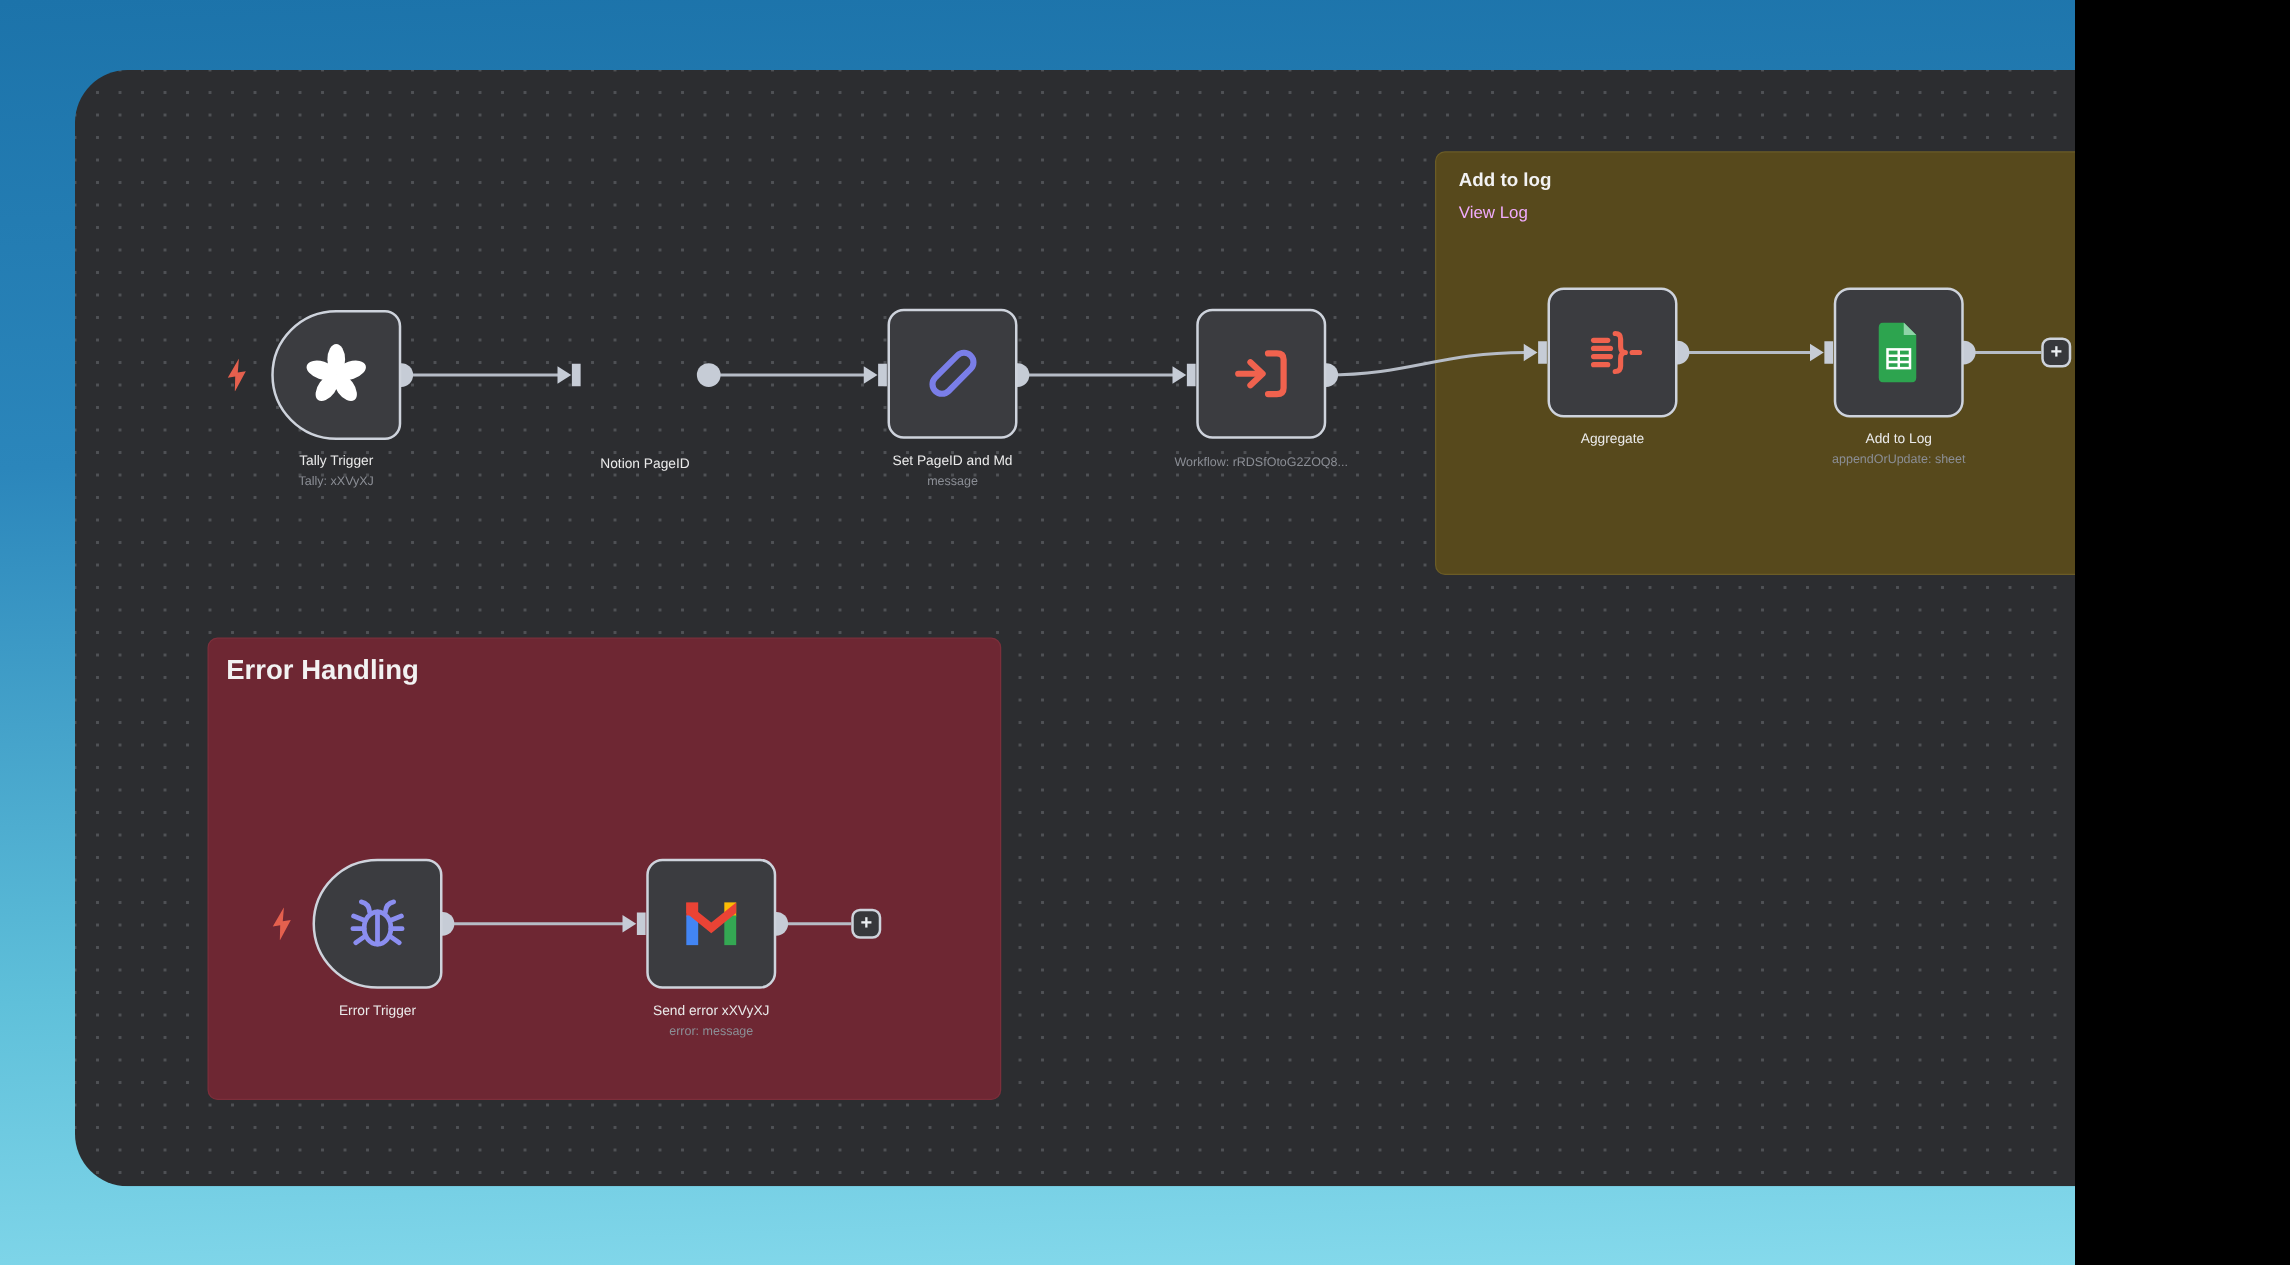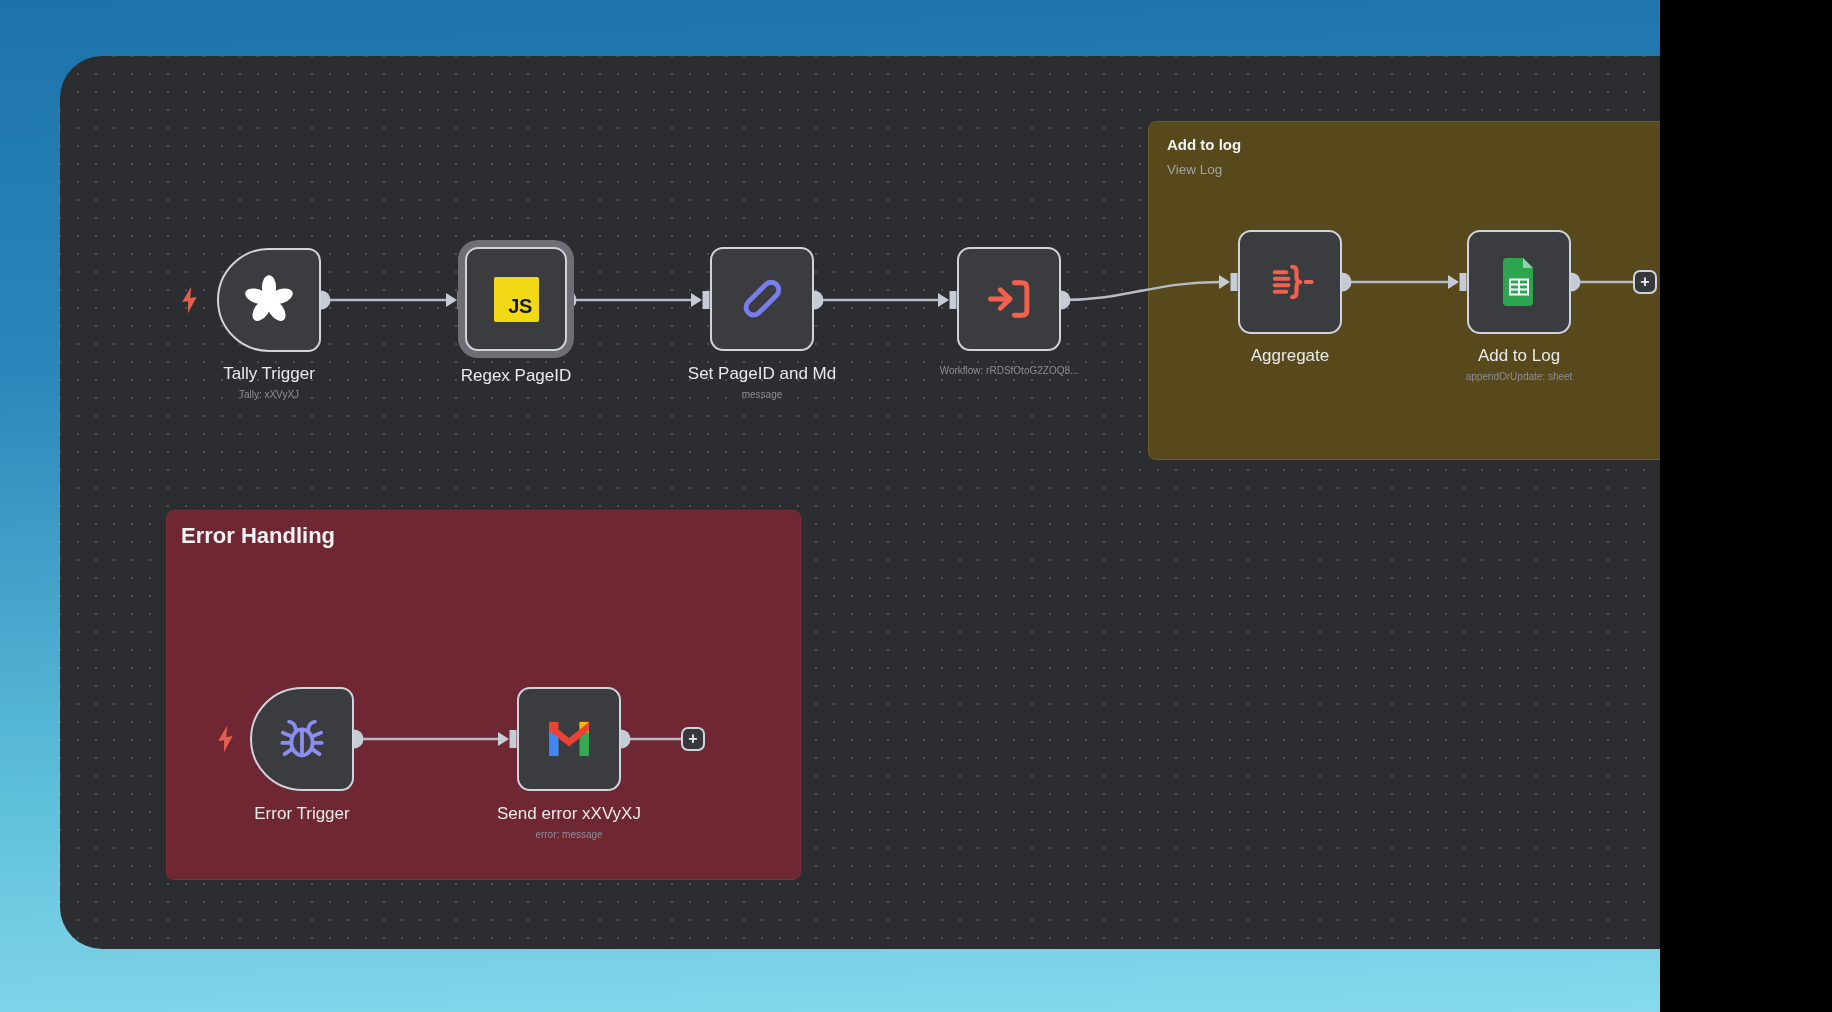--- a/index.html
+++ b/index.html
@@ -12,31 +12,31 @@
     position:absolute;left:60px;top:56px;width:1712px;height:893px;
     background-color:#2c2d30;border-radius:42px;
     background-image:radial-gradient(#4f5155 1.3px,transparent 1.5px);
     background-size:18px 18px;background-position:9px 9px;
   }
   .group{position:absolute;border-radius:8px;z-index:1;}
   .group-log{left:1088px;top:65px;width:530px;height:337px;background:#57491c;border:1px solid #6b5c26;}
   .group-error{left:106px;top:454px;width:633px;height:368px;background:#6e2733;border:1px solid #7c2f3b;}
   .group-title{position:absolute;left:18px;top:14px;color:#f2f2f2;font-weight:700;font-size:15px;}
   .group-title.big{font-size:22px;left:14px;top:12px;}
-  .group-link{position:absolute;left:18px;top:40px;color:#a3a3a3;font-size:13.5px;cursor:pointer;text-align:right;}
+  .group-link{position:absolute;left:18px;top:40px;color:#f0abfc;font-size:13.5px;cursor:pointer;text-align:right;}
   .wires{position:absolute;left:0;top:0;width:1712px;height:893px;z-index:2;}
   .node{
     position:absolute;width:104px;height:104px;background:#3b3c40;
     border:2.5px solid #ced3dc;border-radius:13px;z-index:3;
     display:flex;align-items:center;justify-content:center;box-sizing:border-box;
   }
   .node.trigger{border-radius:52px 13px 13px 52px;}
   .node.selected{box-shadow:0 0 0 7px #6d6f75;}
   .caption{position:absolute;width:240px;text-align:center;z-index:3;}
-  .caption .t{color:#eaeaea;font-size:17px;line-height:1.4;}
+  .caption .t{color:#eaeaea;font-size:11px;line-height:1.4;}
   .caption .s{color:#8b8e95;font-size:10px;margin-top:3px;}
   .js-badge{width:45px;height:45px;background:#f2d918;border-radius:2px;display:flex;justify-content:center;align-items:flex-end;}
   .js-badge span{font-weight:800;font-size:20px;color:#17171a;letter-spacing:-0.5px;padding-bottom:4px;padding-left:8px;}
   .plus{
     position:absolute;width:24px;height:24px;background:#37383c;border:2px solid #ced3dc;border-radius:7px;
     color:#eceff3;font-size:16px;font-weight:700;display:flex;align-items:center;justify-content:center;
     z-index:3;box-sizing:border-box;cursor:pointer;line-height:1;
   }
   .bolt{position:absolute;z-index:3;}
 </style>
@@ -103,25 +103,20 @@
         <g fill="#ffffff">
           <ellipse cx="24" cy="13" rx="6.3" ry="11"></ellipse>
           <ellipse cx="24" cy="13" rx="6.3" ry="11" transform="rotate(72 24 24)"></ellipse>
           <ellipse cx="24" cy="13" rx="6.3" ry="11" transform="rotate(144 24 24)"></ellipse>
           <ellipse cx="24" cy="13" rx="6.3" ry="11" transform="rotate(216 24 24)"></ellipse>
           <ellipse cx="24" cy="13" rx="6.3" ry="11" transform="rotate(288 24 24)"></ellipse>
         </g>
       </svg>
     </div>
 
-    <div class="node selected" style="left:405px;top:191px;width:102px">
-      <div class="js-badge">
-        <span>JS</span>
-      </div>
-    </div>
 
     <div class="node" style="left:650px;top:191px">
       <svg width="52" height="52" viewBox="0 0 48 48">
         <g transform="rotate(45 24 24)">
           <rect x="17" y="5" width="14" height="37" rx="7" fill="none" stroke="#7a7ee8" stroke-width="4.5"></rect>
         </g>
       </svg>
     </div>
 
     <div class="node" style="left:897px;top:191px">
@@ -192,21 +187,21 @@
     </div>
     <div class="plus" style="left:621px;top:671px">
       <span>+</span>
     </div>
 
     <div class="caption" style="left:89px;top:306px">
       <div class="t">Tally Trigger</div>
       <div class="s">Tally: xXVyXJ</div>
     </div>
     <div class="caption" style="left:336px;top:308px">
-      <div class="t">Regex PageID</div>
+      <div class="t">Notion PageID</div>
     </div>
     <div class="caption" style="left:582px;top:306px">
       <div class="t">Set PageID and Md</div>
       <div class="s">message</div>
     </div>
     <div class="caption" style="left:829px;top:306px">
       <div class="s">Workflow: rRDSfOtoG2ZOQ8...</div>
     </div>
     <div class="caption" style="left:1110px;top:288px">
       <div class="t">Aggregate</div>

